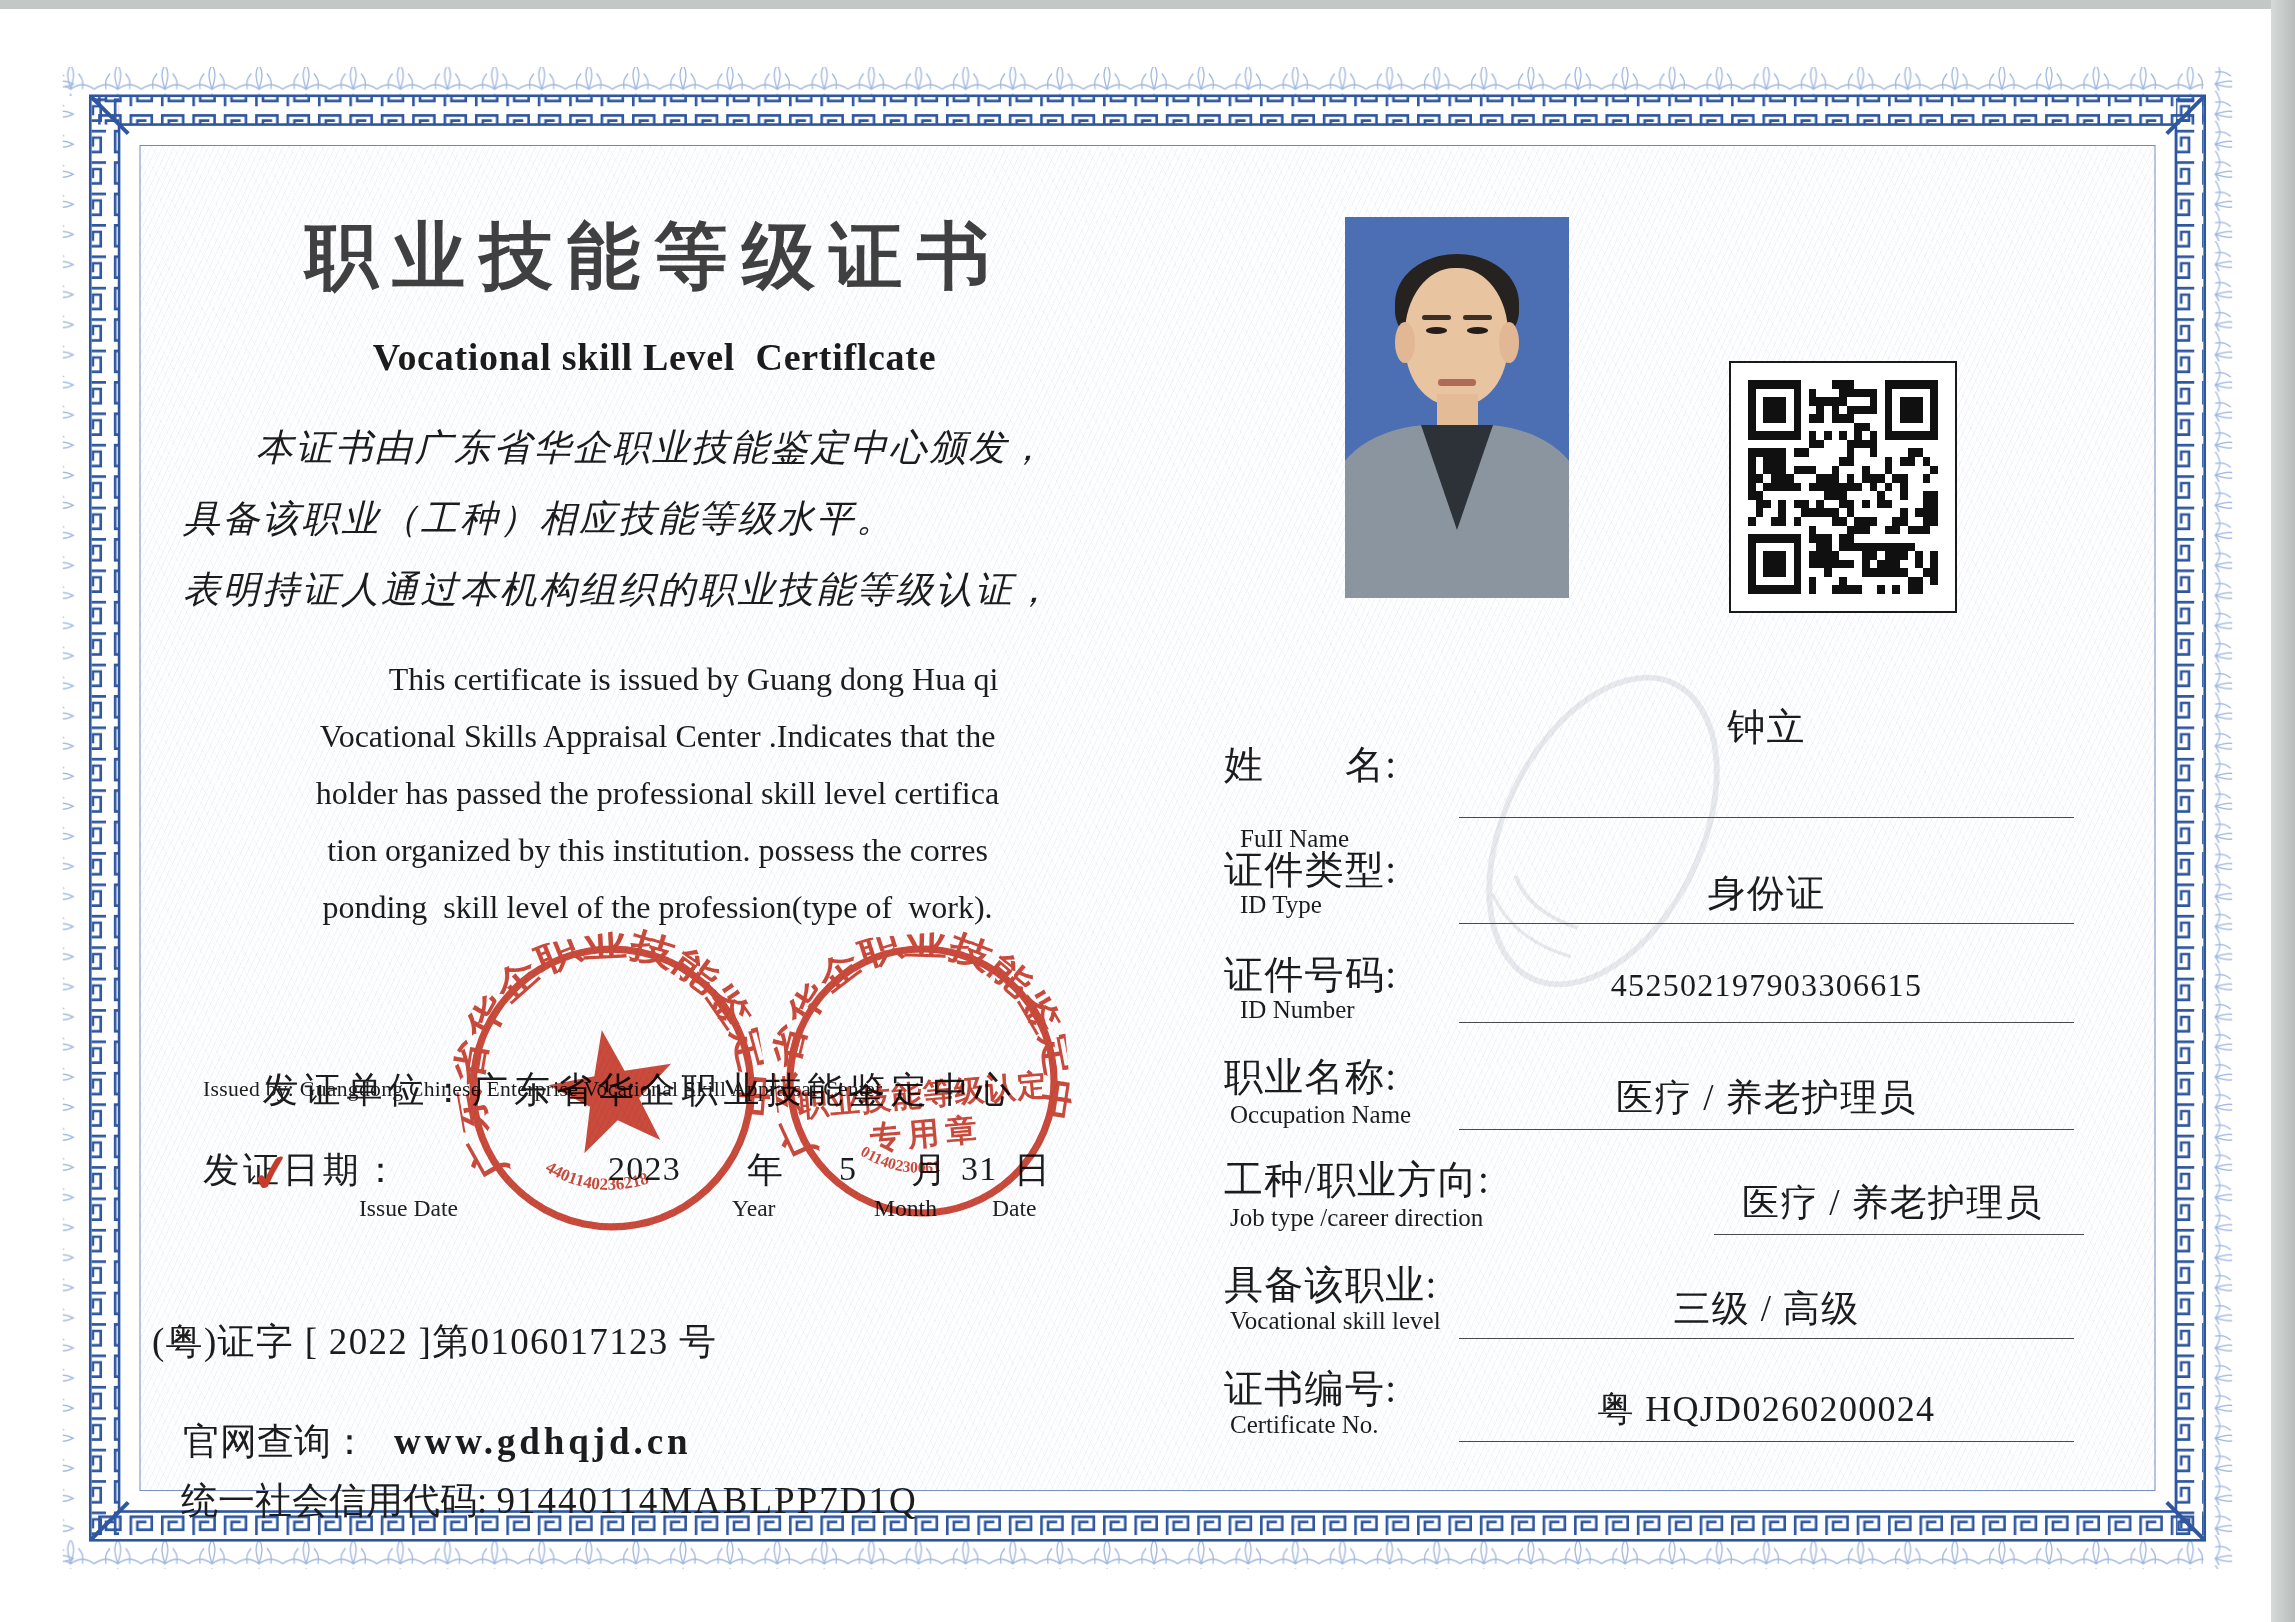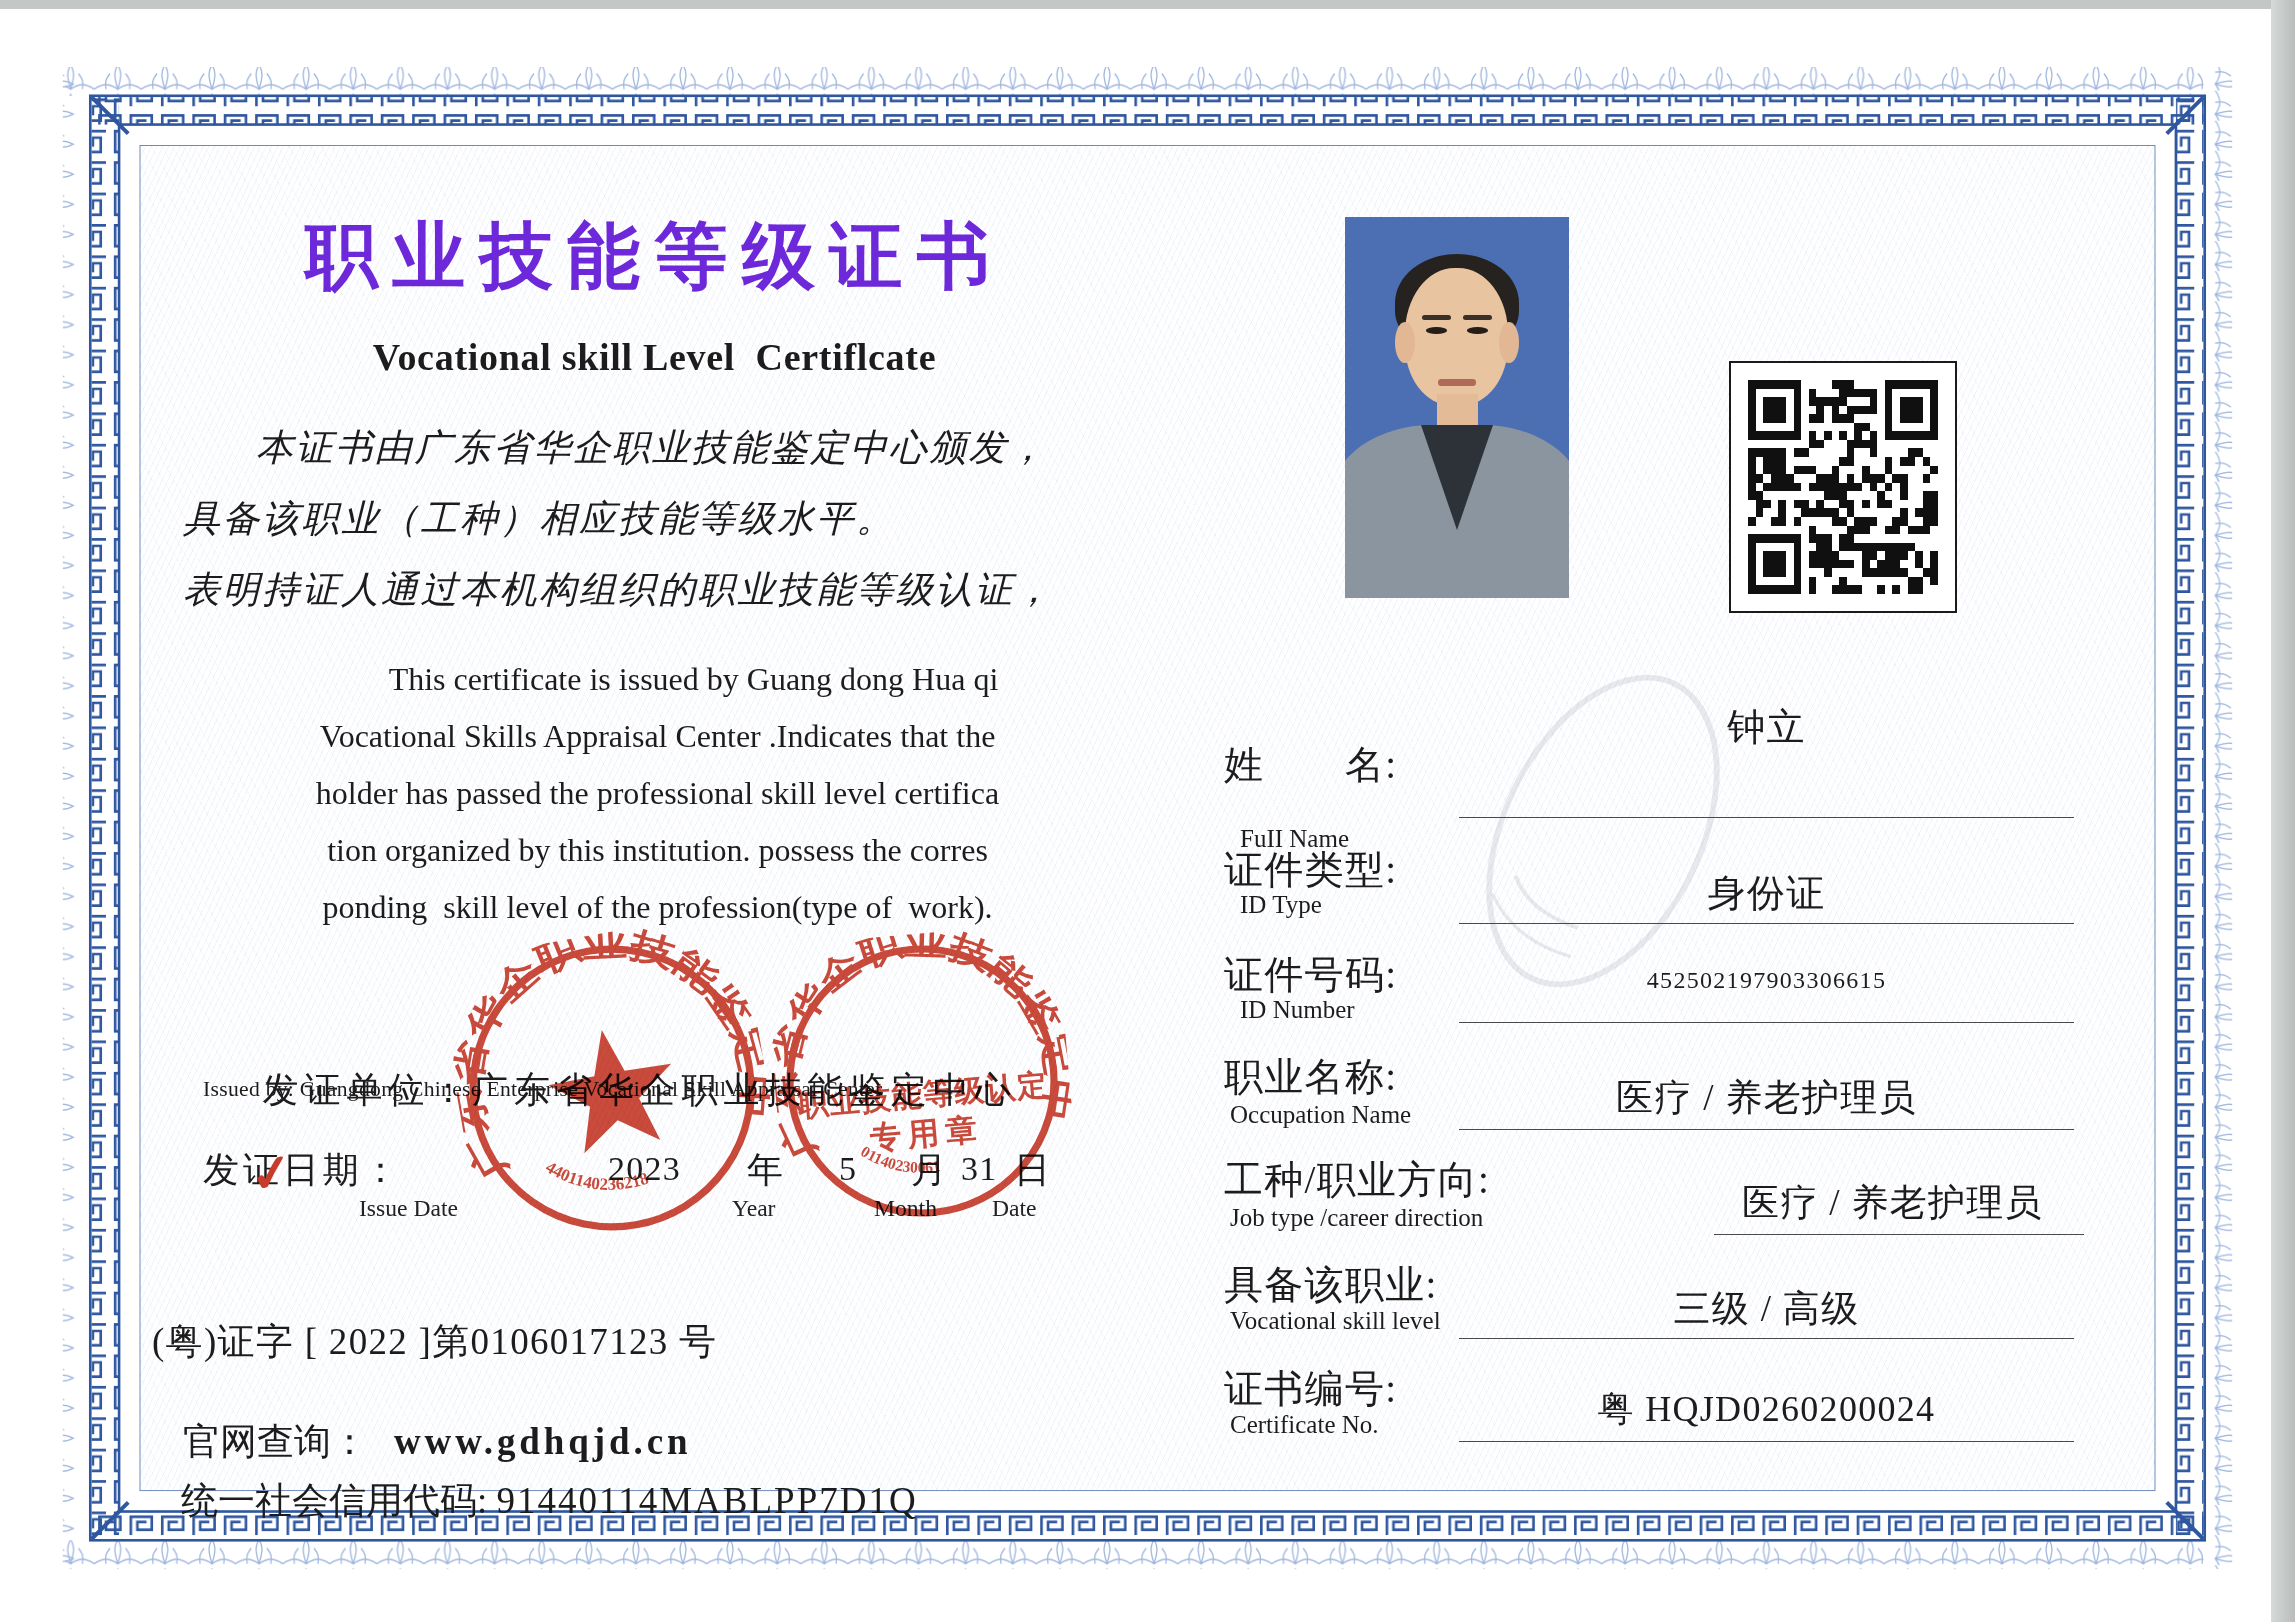--- a/index.html
+++ b/index.html
@@ -12,21 +12,21 @@
   
   .frame{position:absolute;left:0;top:0;z-index:1;}
   
   .texture{position:absolute;left:140px;top:145px;width:2015px;height:1345px;z-index:0;
      background:
        repeating-linear-gradient(115deg, rgba(120,150,210,0.10) 0 1px, transparent 1px 5.2px),
        repeating-linear-gradient(60deg, rgba(140,165,215,0.05) 0 1.3px, transparent 1.3px 9.2px);}
   .abs{position:absolute;z-index:2;}
   
   .title{left:157px;top:208px;width:995px;text-align:center;font-size:73px;font-weight:bold;
-         letter-spacing:14.4px;color:#6d28d9;}
+         letter-spacing:14.4px;color:#404040;}
   .subtitle{left:157px;top:335px;width:995px;text-align:center;font-size:38px;font-weight:bold;
             letter-spacing:0.7px;white-space:pre;}
   .zh-par{left:183px;top:412px;width:929px;font-size:37px;line-height:71px;letter-spacing:2.6px;font-style:italic;}
   .zh-par .indent{text-indent:73px;}
   .en-par{left:180px;top:651px;width:955px;font-size:32px;line-height:57px;}
   .en-par div{white-space:pre;text-align:center;}
   .en-par .indent{text-indent:72px;}
   .issuer-zh{left:203px;top:1024px;font-size:36px;letter-spacing:5.9px;white-space:pre;}
   .issuer-en{left:203px;top:1077px;font-size:21.6px;letter-spacing:0.3px;white-space:pre;}
   .dt{font-size:36px;letter-spacing:3.9px;}
@@ -823,21 +823,21 @@
   <div class="f-val" style="left:1459px;top:702px;width:615px;font-size:38px;">钟立</div>
   <div class="f-line" style="left:1459px;top:817px;width:615px;"></div>
 
   <div class="abs f-zh" style="left:1224px;top:843px;">证件类型:</div>
   <div class="abs f-en" style="left:1240px;top:891px;">ID Type</div>
   <div class="f-val" style="left:1459px;top:868px;width:615px;font-size:38px;">身份证</div>
   <div class="f-line" style="left:1459px;top:923px;width:615px;"></div>
 
   <div class="abs f-zh" style="left:1224px;top:948px;">证件号码:</div>
   <div class="abs f-en" style="left:1240px;top:996px;">ID Number</div>
-  <div class="f-val" style="left:1459px;top:967px;width:615px;font-size:24px;">452502197903306615</div>
+  <div class="f-val" style="left:1459px;top:967px;width:615px;font-size:32px;">452502197903306615</div>
   <div class="f-line" style="left:1459px;top:1022px;width:615px;"></div>
 
   <div class="abs f-zh" style="left:1224px;top:1050px;">职业名称:</div>
   <div class="abs f-en" style="left:1230px;top:1101px;">Occupation Name</div>
   <div class="f-val" style="left:1459px;top:1073px;width:615px;">医疗 / 养老护理员</div>
   <div class="f-line" style="left:1459px;top:1129px;width:615px;"></div>
 
   <div class="abs f-zh" style="left:1224px;top:1153px;">工种/职业方向:</div>
   <div class="abs f-en" style="left:1230px;top:1204px;">Job type /career direction</div>
   <div class="f-val" style="left:1701px;top:1178px;width:383px;">医疗 / 养老护理员</div>

